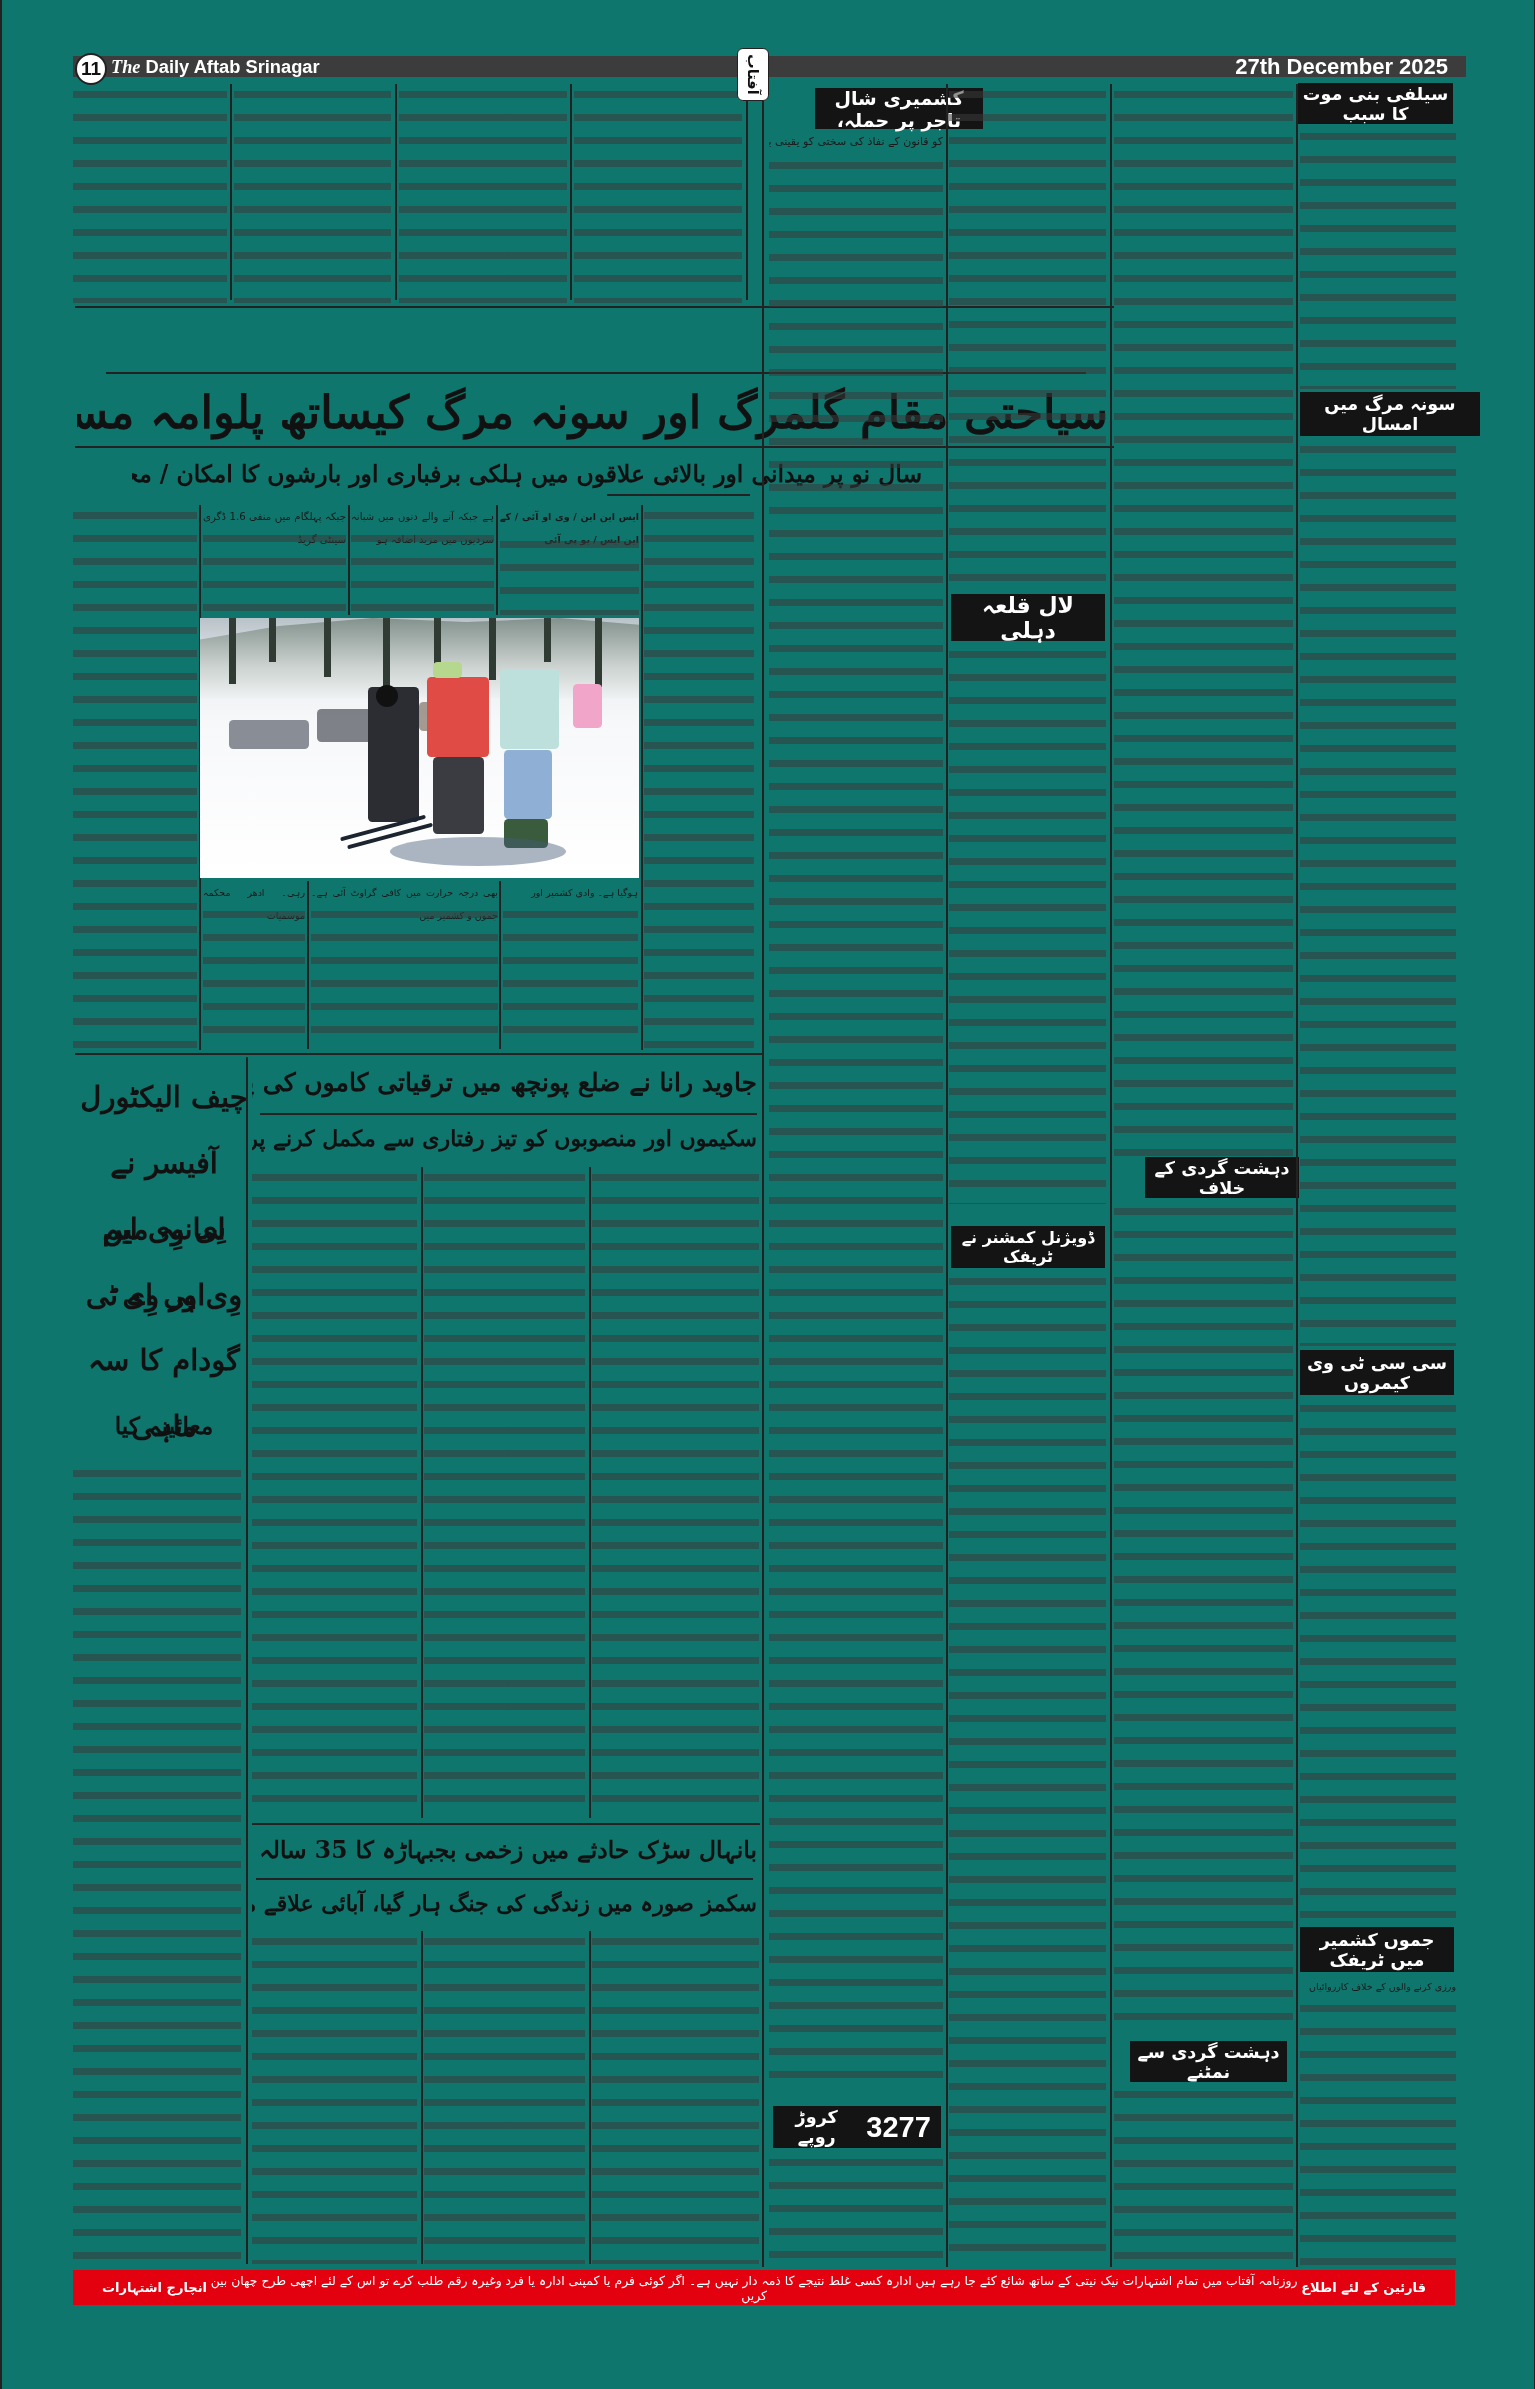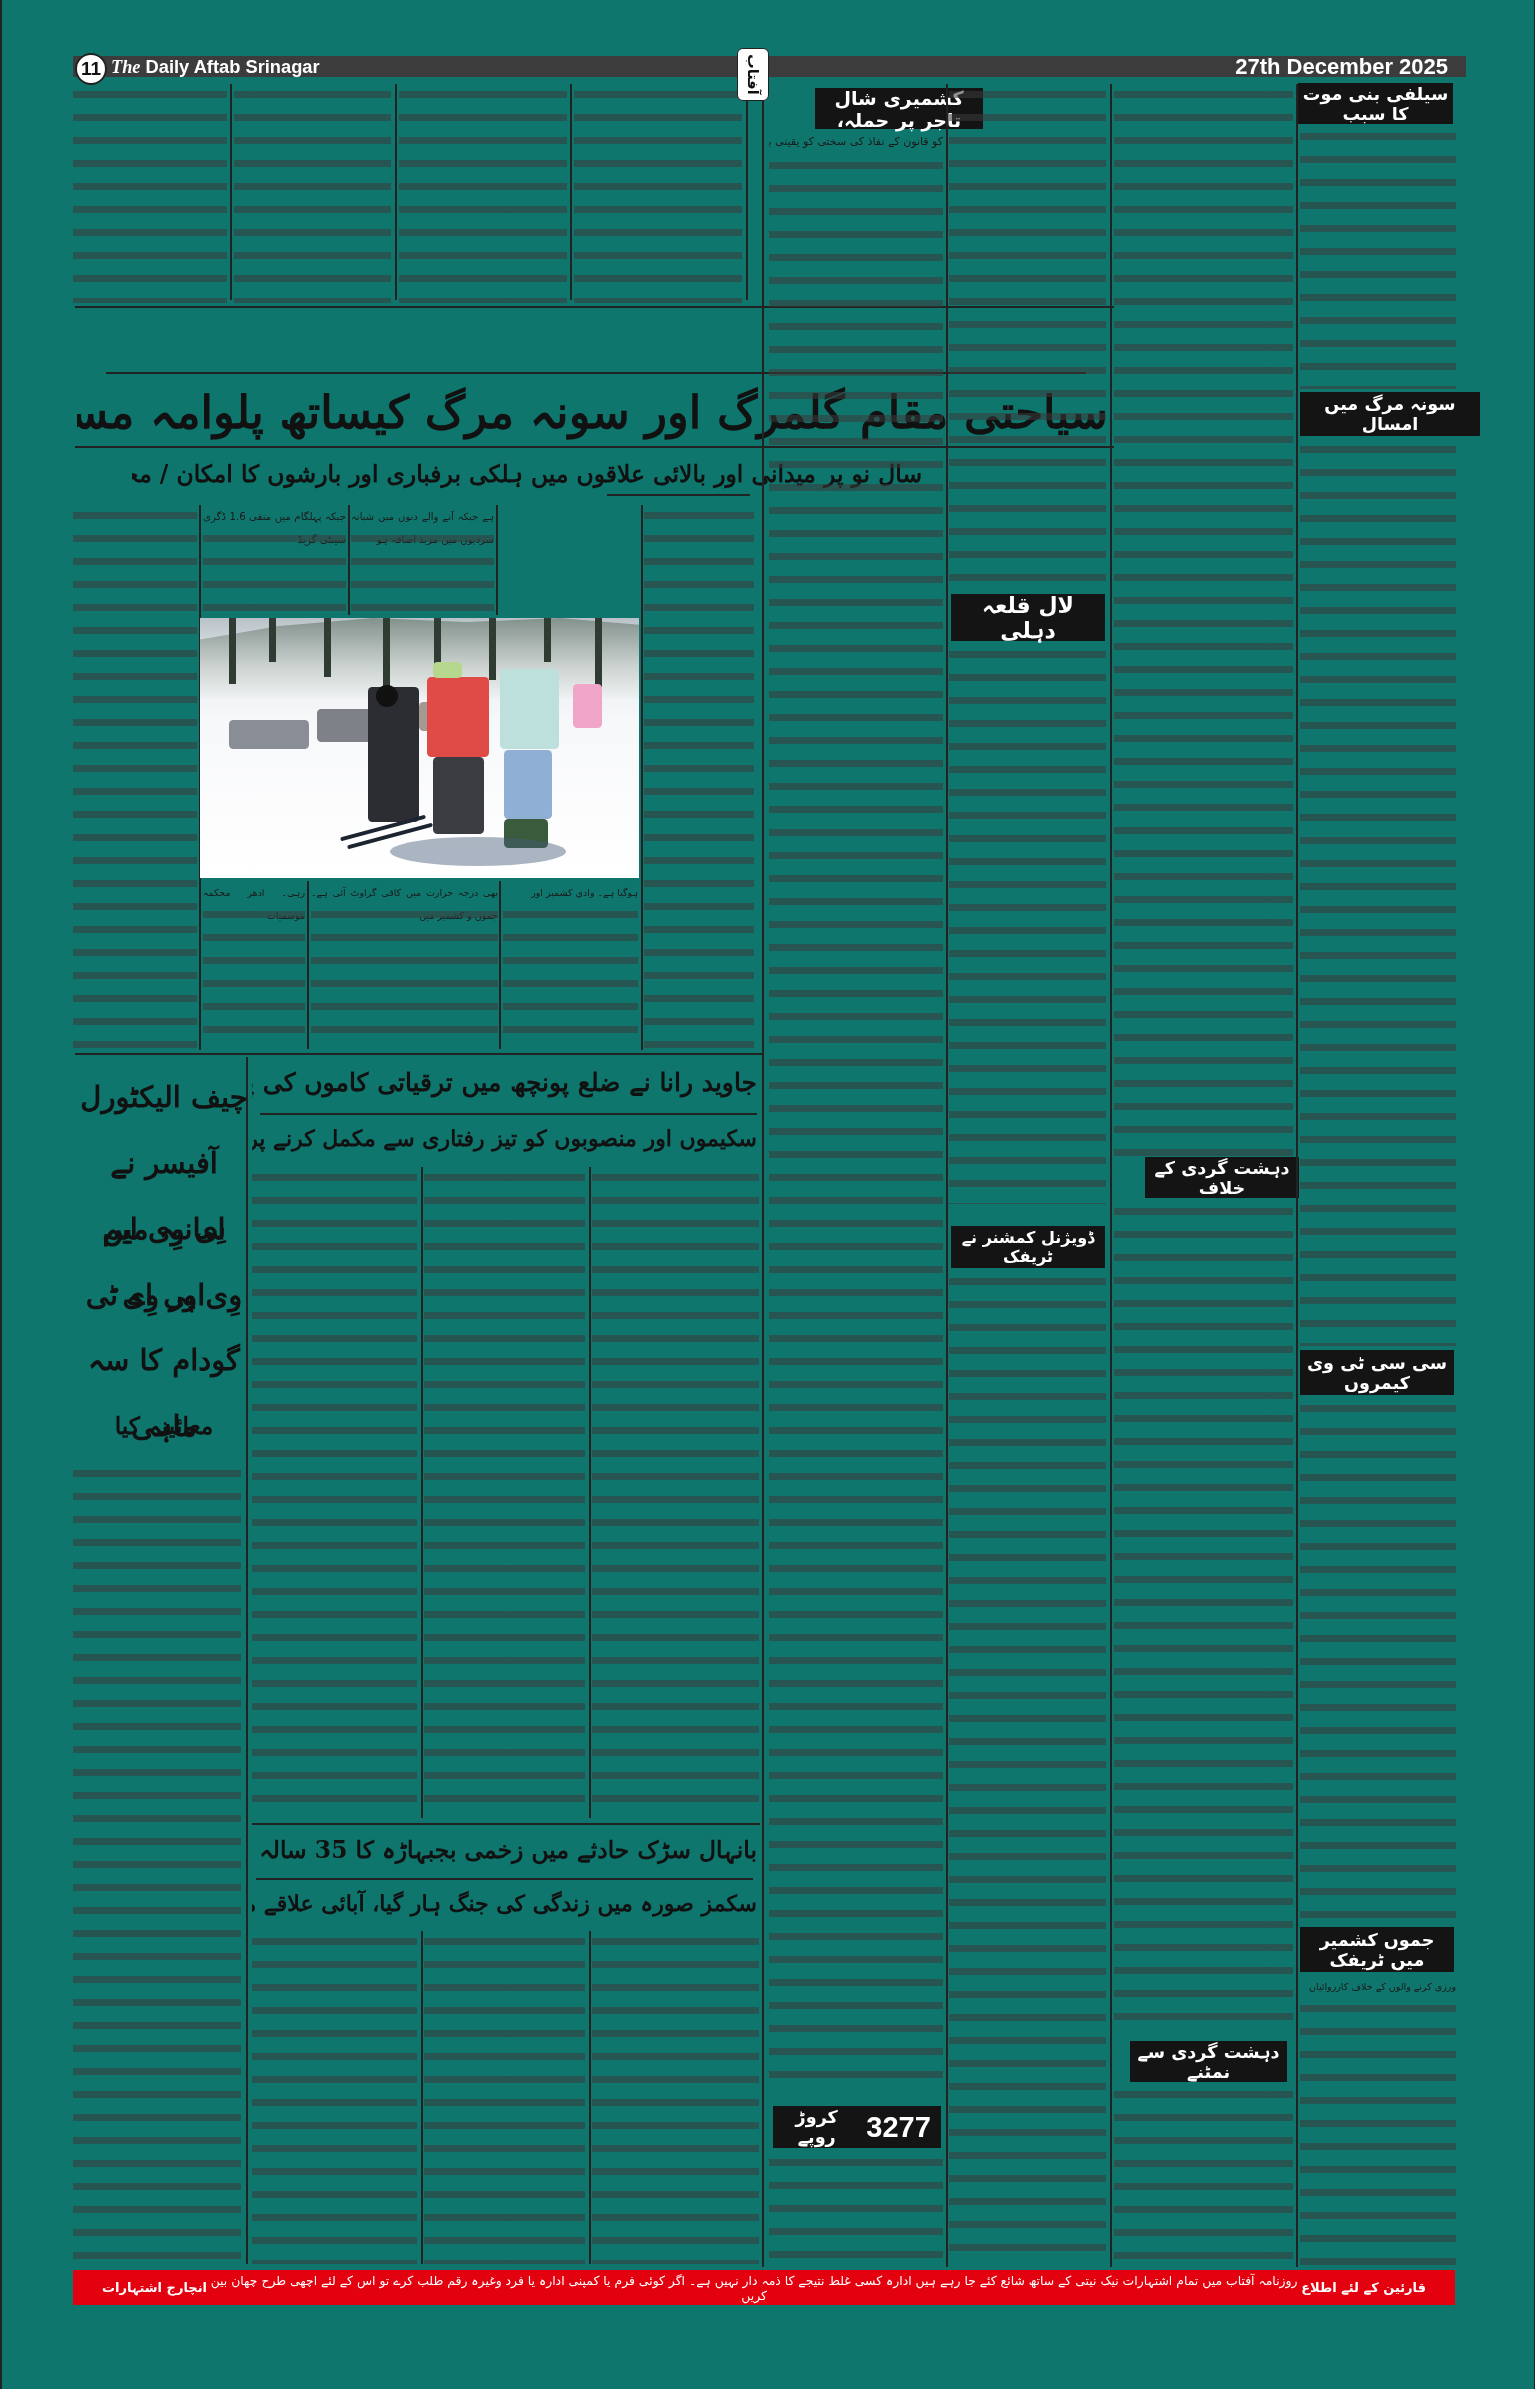--- a/index.html
+++ b/index.html
@@ -96,20 +96,24 @@
   <div class="col" style="left:203px; top:505px; width:143px; height:110px;">
     <div class="txt" style="font-size:10.2px;">جبکہ پہلگام میں منفی 1.6 ڈگری سینٹی گریڈ</div>
     <div class="lines" style="top:23px;"></div>
   </div>
   <div class="vrule" style="left:348px; top:505px; height:110px;"></div>
   <div class="col" style="left:351px; top:505px; width:143px; height:110px;">
     <div class="txt" style="font-size:10px;">ہے جبکہ آنے والے دنوں میں شبانہ سردیوں میں مزید اضافہ ہو</div>
     <div class="lines" style="top:23px;"></div>
   </div>
   <div class="vrule" style="left:496px; top:505px; height:110px;"></div>
+  <div class="col" style="left:500px; top:505px; width:139px; height:110px;">
+    <div class="txt" style="font-size:9.5px; font-weight:bold;">ایس این این / وی او آئی / کے این ایس / یو پی آئی</div>
+    <div class="lines" style="top:29px;"></div>
+  </div>
   <div class="vrule" style="left:641px; top:505px; height:545px;"></div>
   <div class="col" style="left:644px; top:505px; width:110px; height:545px;">
       <div class="lines"></div>
     </div>
 
   <div class="photo" title="Tourists skiing on snow at Gulmarg / Sonamarg">
     <div class="hill"></div>
     <div class="tree" style="left:29px; height:66px;"></div>
     <div class="tree" style="left:69px; height:44px;"></div>
     <div class="tree" style="left:124px; height:59px;"></div>

